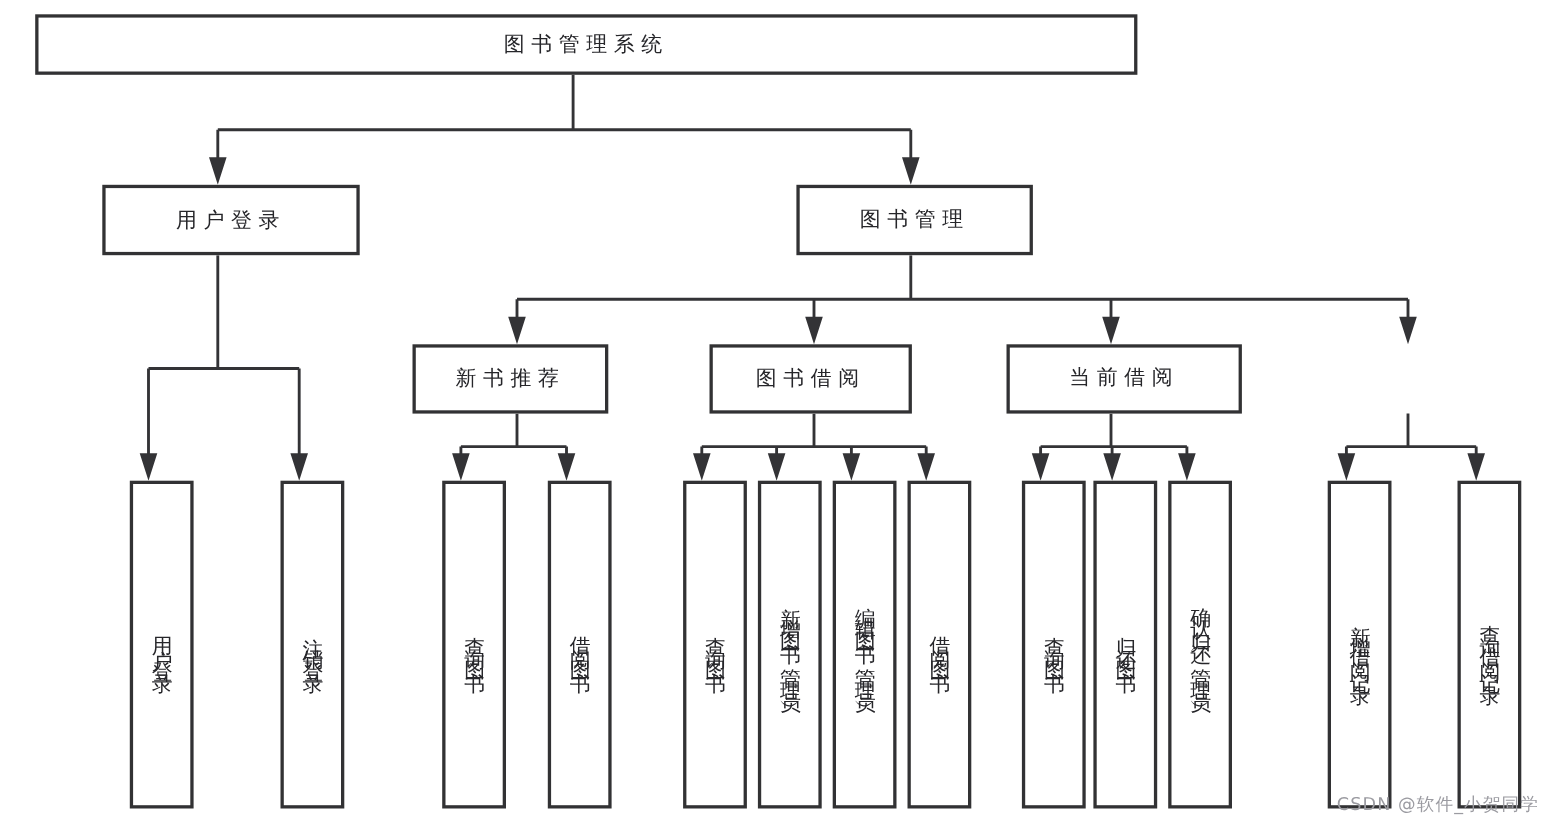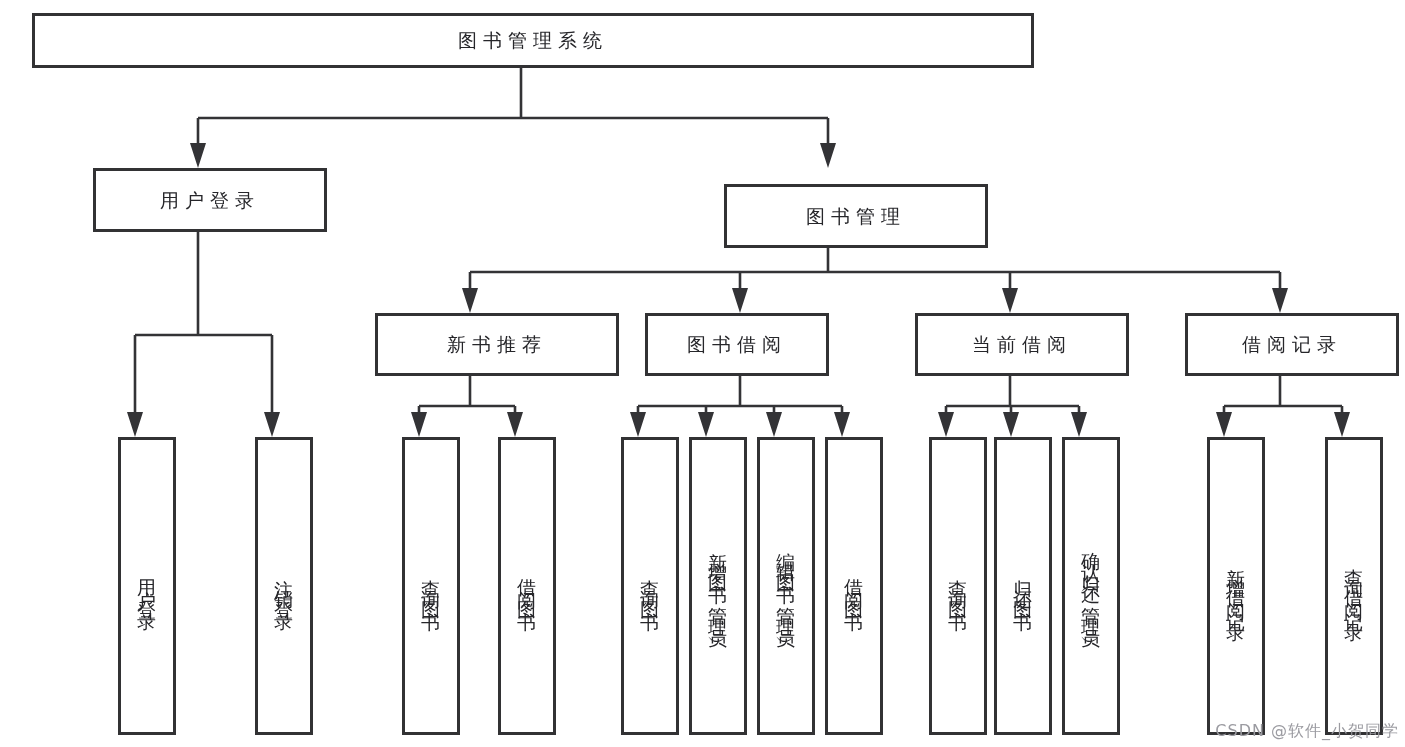--- a/index.html
+++ b/index.html
@@ -58,35 +58,32 @@
       M1224 437 L1216 412 L1232 412 Z  M1342 437 L1334 412 L1350 412 Z"></path>
   </svg>
 
   <div class="box hbox" style="left:20px;top:13px;width:1002px;height:55px;">
     <span>图书管理系统</span>
   </div>
 
   <div class="box hbox" style="left:81px;top:168px;width:234px;height:64px;">
     <span>用户登录</span>
   </div>
-  <div class="box hbox" style="left:712px;top:184px;width:264px;height:64px;">
+  <div class="box hbox" style="left:712px;top:168px;width:215px;height:64px;font-family:Liberation Mono, monospace;">
     <span>图书管理</span>
   </div>
 
-  <div class="box hbox" style="left:363px;top:313px;width:244px;height:63px;">
+  <div class="box hbox" style="left:363px;top:313px;width:178px;height:63px;">
     <span>新书推荐</span>
   </div>
   <div class="box hbox" style="left:633px;top:313px;width:184px;height:63px;">
     <span>图书借阅</span>
   </div>
-  <div class="box hbox" style="left:903px;top:313px;width:214px;height:63px;">
+  <div class="box hbox" style="left:903px;top:313px;width:214px;height:63px;font-family:Liberation Mono, monospace;">
     <span>当前借阅</span>
-  </div>
-  <div class="box hbox" style="left:1173px;top:313px;width:214px;height:63px;">
-    <span>借阅记录</span>
   </div>
 
   <div class="box vbox" style="left:106px;top:437px;width:58px;height:298px;">
     <span>用户登录</span>
   </div>
   <div class="box vbox" style="left:243px;top:437px;width:58px;height:298px;">
     <span>注销登录</span>
   </div>
 
   <div class="box vbox" style="left:390px;top:437px;width:58px;height:298px;">

